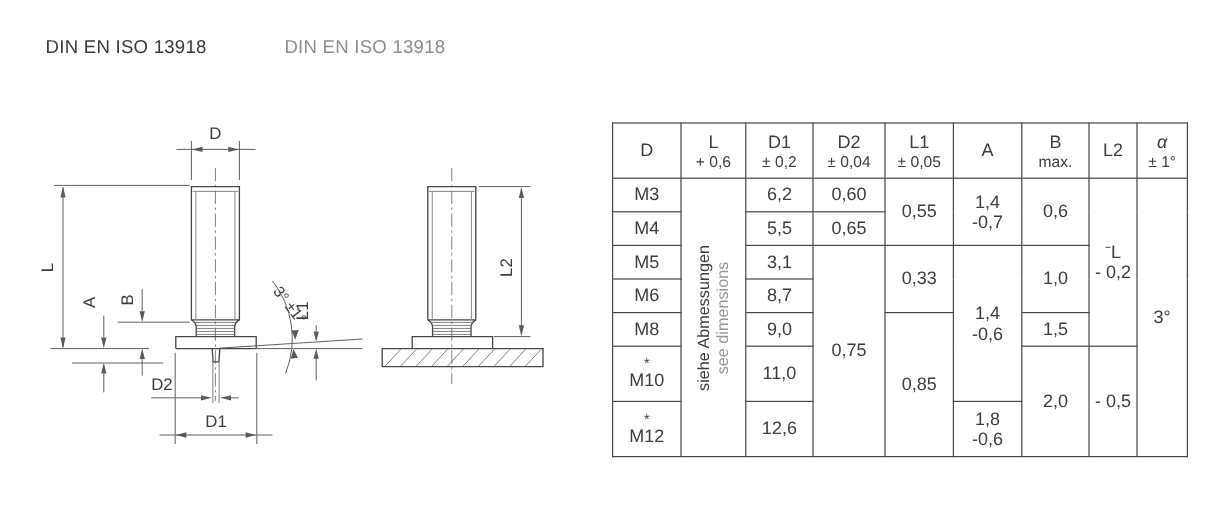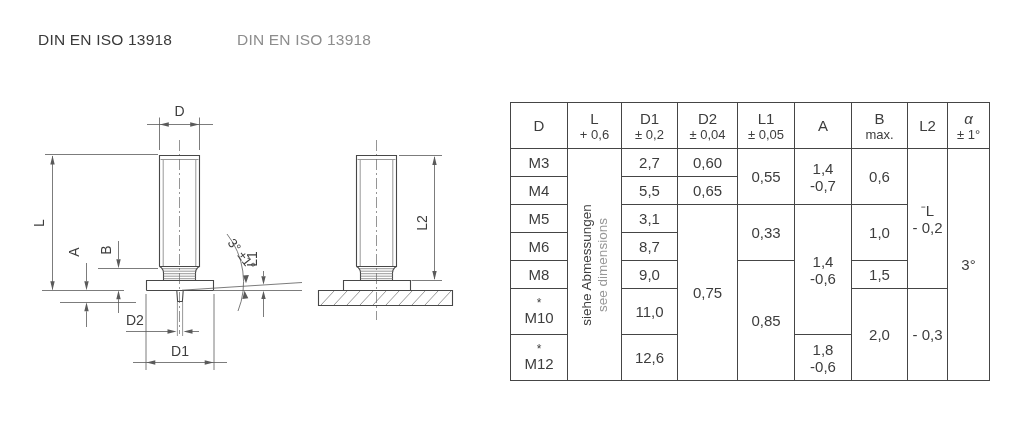--- a/index.html
+++ b/index.html
@@ -179,21 +179,21 @@
           </th>
     </tr>
     <tr class="h28">
       <td>M3</td>
       <td class="note-cell" rowspan="7">
         <div class="note-rot">
           <div class="note-de">siehe Abmessungen</div>
           <div class="note-en">see dimensions</div>
         </div>
       </td>
-      <td>2,7</td>
+      <td>6,2</td>
       <td>0,60</td>
       <td rowspan="2">0,55</td>
       <td rowspan="2" class="two">
         <div>1,4</div>
             <div>-0,7</div>
       </td>
       <td rowspan="2">0,6</td>
       <td rowspan="5" class="two">
         <div>⁻L</div>
             <div>- 0,2</div>
@@ -226,21 +226,21 @@
       <td rowspan="3">0,85</td>
       <td>1,5</td>
     </tr>
     <tr class="h46">
       <td>
         <div class="starline">*</div>
         <div>M10</div>
       </td>
       <td>11,0</td>
       <td rowspan="2">2,0</td>
-      <td rowspan="2">- 0,3</td>
+      <td rowspan="2">- 0,5</td>
     </tr>
     <tr class="h46">
       <td>
         <div class="starline">*</div>
         <div>M12</div>
       </td>
       <td>12,6</td>
       <td class="two">
         <div>1,8</div>
             <div>-0,6</div>

